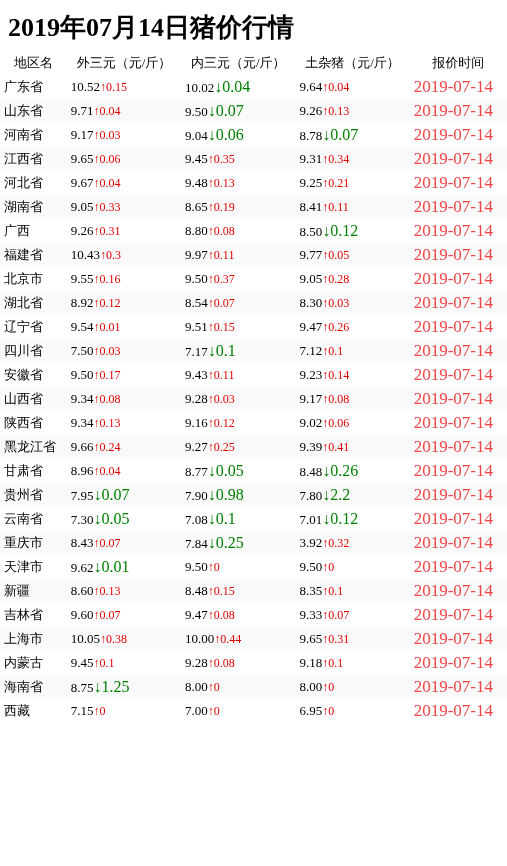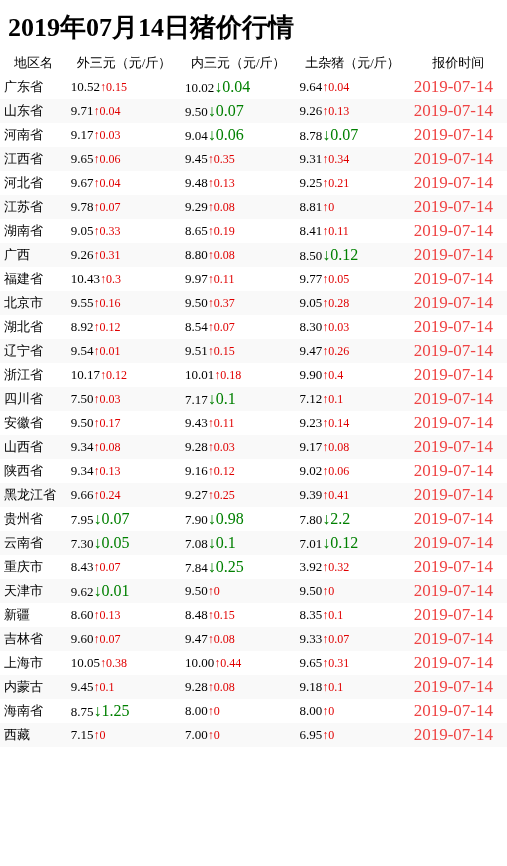--- a/index.html
+++ b/index.html
@@ -88,27 +88,20 @@
         <td class="date">2019-07-14</td>
       </tr>
       <tr>
         <td class="region">河北省</td>
         <td><span class="val">9.67</span><span class="change-up">↑0.04</span></td>
         <td><span class="val">9.48</span><span class="change-up">↑0.13</span></td>
         <td><span class="val">9.25</span><span class="change-up">↑0.21</span></td>
         <td class="date">2019-07-14</td>
       </tr>
       <tr>
-        <td class="region">江苏省</td>
-        <td><span class="val">9.78</span><span class="change-up">↑0.07</span></td>
-        <td><span class="val">9.29</span><span class="change-up">↑0.08</span></td>
-        <td><span class="val">8.81</span><span class="change-up">↑0</span></td>
-        <td class="date">2019-07-14</td>
-      </tr>
-      <tr>
         <td class="region">湖南省</td>
         <td><span class="val">9.05</span><span class="change-up">↑0.33</span></td>
         <td><span class="val">8.65</span><span class="change-up">↑0.19</span></td>
         <td><span class="val">8.41</span><span class="change-up">↑0.11</span></td>
         <td class="date">2019-07-14</td>
       </tr>
       <tr>
         <td class="region">广西</td>
         <td><span class="val">9.26</span><span class="change-up">↑0.31</span></td>
         <td><span class="val">8.80</span><span class="change-up">↑0.08</span></td>
@@ -137,27 +130,20 @@
         <td class="date">2019-07-14</td>
       </tr>
       <tr>
         <td class="region">辽宁省</td>
         <td><span class="val">9.54</span><span class="change-up">↑0.01</span></td>
         <td><span class="val">9.51</span><span class="change-up">↑0.15</span></td>
         <td><span class="val">9.47</span><span class="change-up">↑0.26</span></td>
         <td class="date">2019-07-14</td>
       </tr>
       <tr>
-        <td class="region">浙江省</td>
-        <td><span class="val">10.17</span><span class="change-up">↑0.12</span></td>
-        <td><span class="val">10.01</span><span class="change-up">↑0.18</span></td>
-        <td><span class="val">9.90</span><span class="change-up">↑0.4</span></td>
-        <td class="date">2019-07-14</td>
-      </tr>
-      <tr>
         <td class="region">四川省</td>
         <td><span class="val">7.50</span><span class="change-up">↑0.03</span></td>
         <td><span class="val">7.17</span><span class="change-down">↓0.1</span></td>
         <td><span class="val">7.12</span><span class="change-up">↑0.1</span></td>
         <td class="date">2019-07-14</td>
       </tr>
       <tr>
         <td class="region">安徽省</td>
         <td><span class="val">9.50</span><span class="change-up">↑0.17</span></td>
         <td><span class="val">9.43</span><span class="change-up">↑0.11</span></td>
@@ -179,20 +165,27 @@
         <td class="date">2019-07-14</td>
       </tr>
       <tr>
         <td class="region">黑龙江省</td>
         <td><span class="val">9.66</span><span class="change-up">↑0.24</span></td>
         <td><span class="val">9.27</span><span class="change-up">↑0.25</span></td>
         <td><span class="val">9.39</span><span class="change-up">↑0.41</span></td>
         <td class="date">2019-07-14</td>
       </tr>
       <tr>
+        <td class="region">甘肃省</td>
+        <td><span class="val">8.96</span><span class="change-up">↑0.04</span></td>
+        <td><span class="val">8.77</span><span class="change-down">↓0.05</span></td>
+        <td><span class="val">8.48</span><span class="change-down">↓0.26</span></td>
+        <td class="date">2019-07-14</td>
+      </tr>
+      <tr>
         <td class="region">贵州省</td>
         <td><span class="val">7.95</span><span class="change-down">↓0.07</span></td>
         <td><span class="val">7.90</span><span class="change-down">↓0.98</span></td>
         <td><span class="val">7.80</span><span class="change-down">↓2.2</span></td>
         <td class="date">2019-07-14</td>
       </tr>
       <tr>
         <td class="region">云南省</td>
         <td><span class="val">7.30</span><span class="change-down">↓0.05</span></td>
         <td><span class="val">7.08</span><span class="change-down">↓0.1</span></td>

